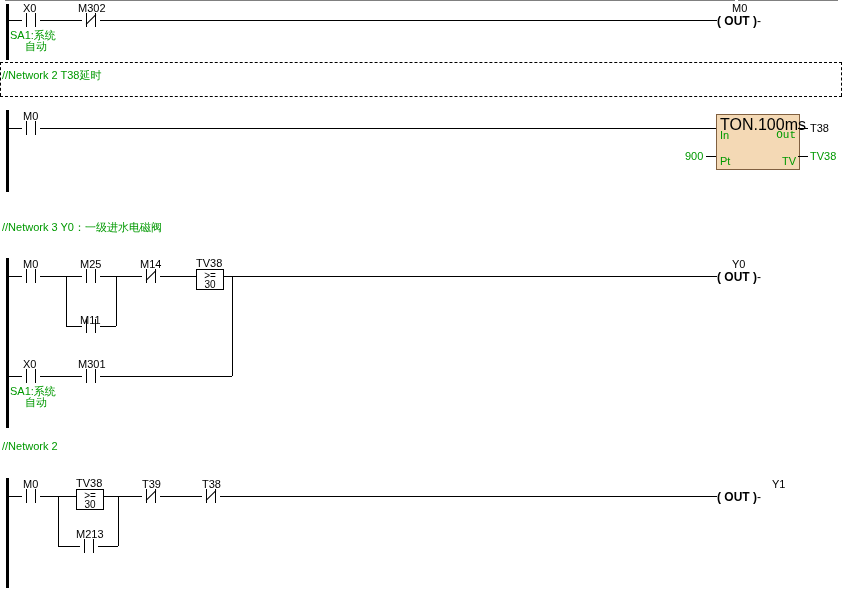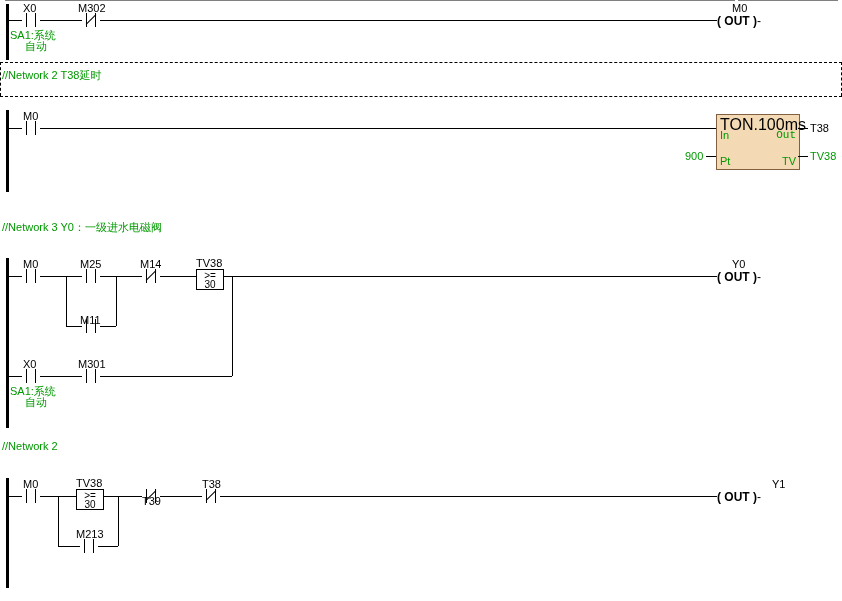--- a/index.html
+++ b/index.html
@@ -241,21 +241,21 @@
     </div>
   <div class="wire" style="left:160px; top:496px; width:42px;"></div>
   <div class="contact-nc" style="left:202px; top:489px;">
       <span class="slash"></span>
     </div>
   <div class="wire" style="left:220px; top:496px; width:497px;"></div>
   <div class="coil" style="left:717px; top:490px;"><span class="paren">( OUT )</span><span>-</span></div>
 
   <div class="lbl" style="left:23px; top:478px;">M0</div>
   <div class="lbl" style="left:76px; top:477px;">TV38</div>
-  <div class="lbl" style="left:142px; top:478px;margin-top:17px;">T39</div>
+  <div class="lbl" style="left:142px; top:478px;">T39</div>
   <div class="lbl" style="left:202px; top:478px;">T38</div>
   <div class="lbl" style="left:772px; top:478px;">Y1</div>
 
   <div class="vwire" style="left:58px;  top:496px; height:50px;"></div>
   <div class="vwire" style="left:118px; top:496px; height:50px;"></div>
   <div class="wire" style="left:58px; top:546px; width:22px;"></div>
   <div class="contact-no" style="left:80px; top:539px;"></div>
   <div class="wire" style="left:98px; top:546px; width:20px;"></div>
   <div class="lbl" style="left:76px; top:528px;">M213</div>
 

